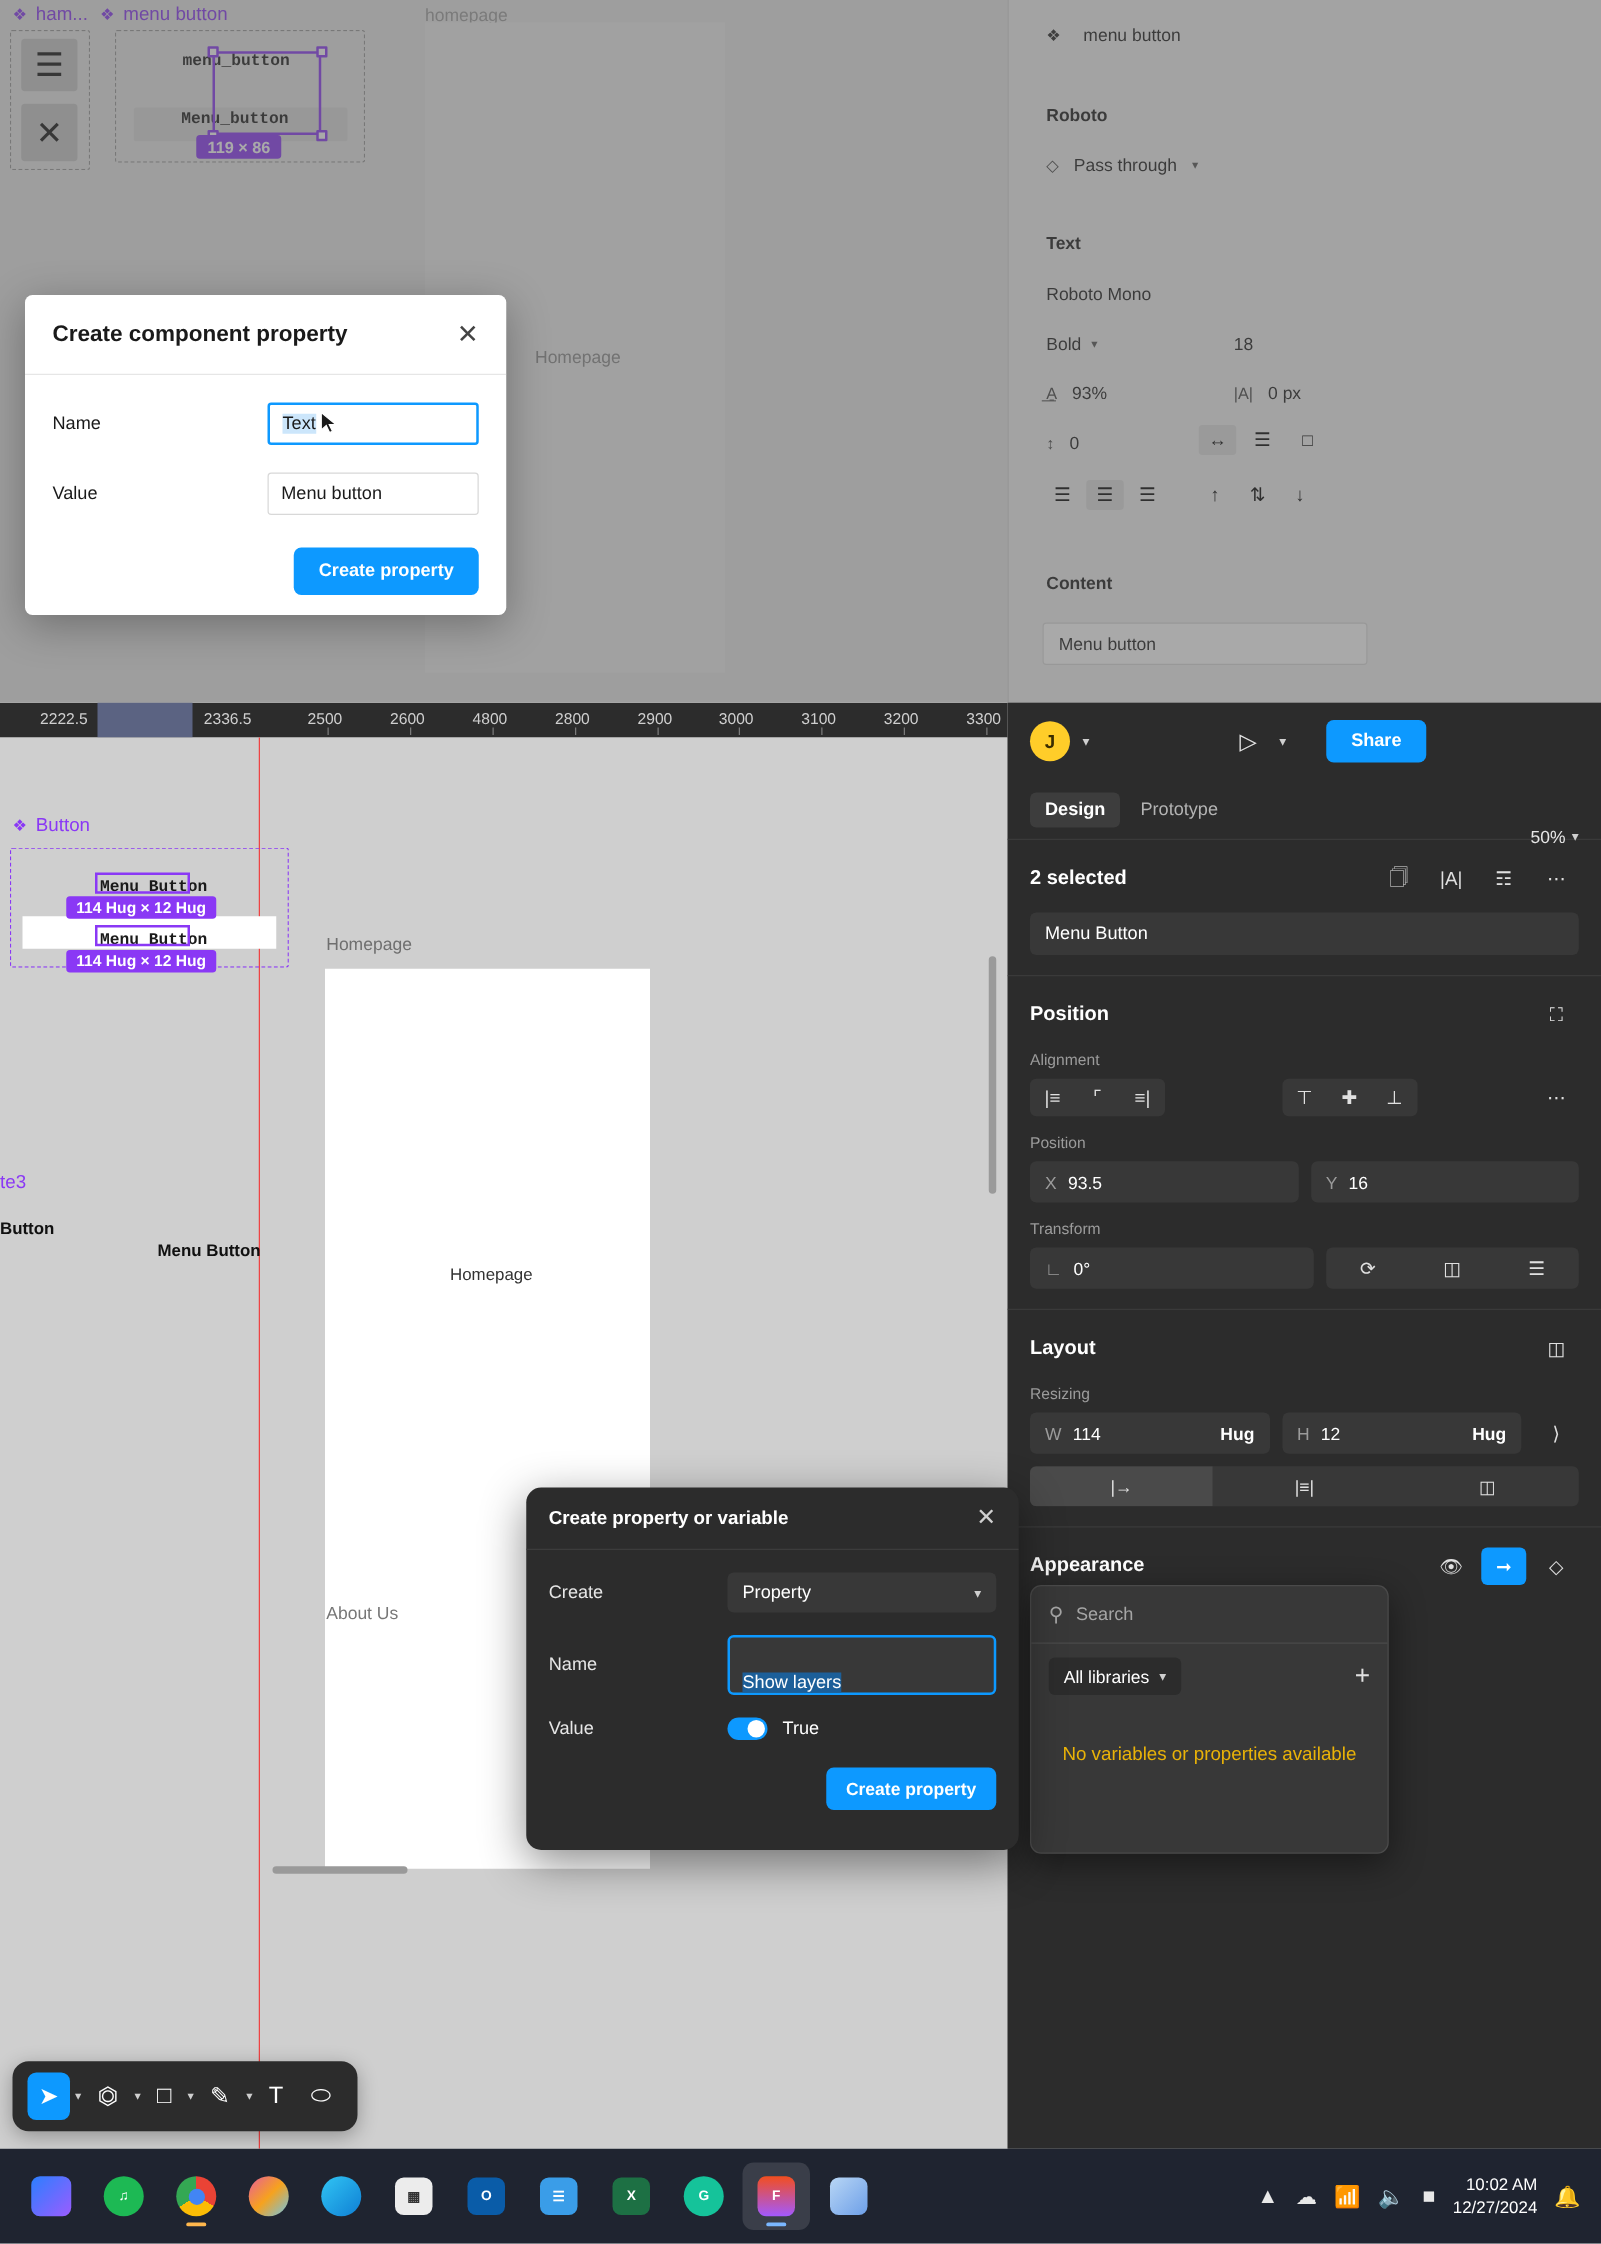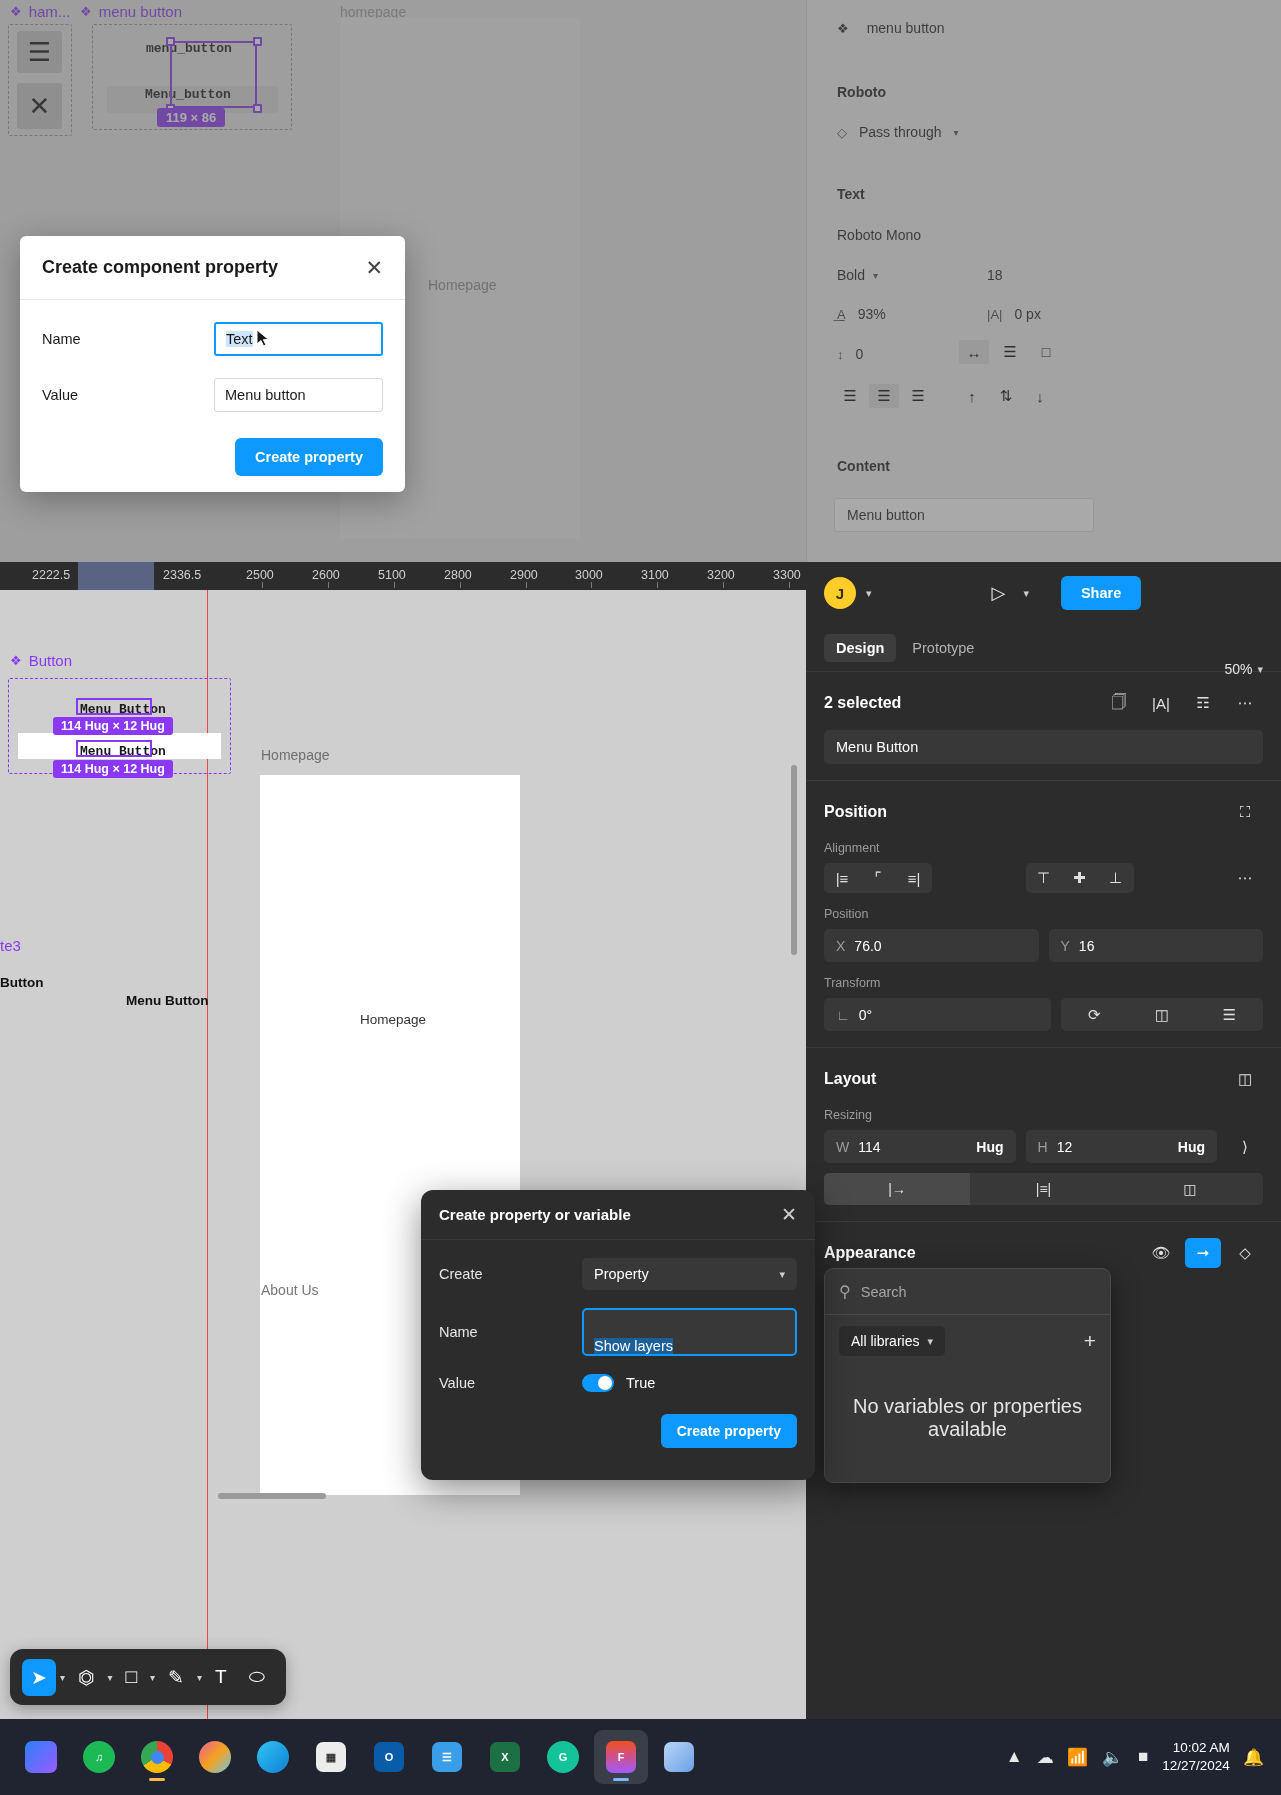--- a/index.html
+++ b/index.html
@@ -218,21 +218,21 @@
   }
   .vp-row2 {
     height:52px; display:flex; align-items:center; padding: 0 14px;
     justify-content:space-between;
   }
   .vp-lib {
     background:#2c2c2c; border-radius:5px; padding:7px 12px; font-size:14px;
     color:#fff; display:flex; align-items:center; gap:8px; cursor:pointer;
   }
   .vp-plus { font-size:21px; color:#e0e0e0; cursor:pointer; }
-  .vp-empty { text-align:center; color:#e5e5e5; font-size:20px; padding-top: 28px; }
+  .vp-empty { text-align:center; color:#eab308; font-size:15px; padding-top: 28px; }
 
   
   .modal-dark {
     position:absolute; left:421px; top:1190px; width:394px; height:290px;
     background:#2c2c2c; border-radius:12px; z-index:58;
     box-shadow: 0 10px 36px rgba(0,0,0,0.45);
     overflow:hidden;
   }
   .md-head {
     height:50px; display:flex; align-items:center; justify-content:space-between;
@@ -420,21 +420,21 @@
   </div>
 
   <div class="bot-window">
 
     <div class="ruler">
       <div class="ruler-hl" style="left:78px; width:76px;"></div>
       <span class="tick" style="left:32px;">2222.5</span>
       <span class="tick" style="left:163px;">2336.5</span>
       <span class="tick" style="left:246px;">2500</span>
       <span class="tick" style="left:312px;">2600</span>
-      <span class="tick" style="left:378px;">5100</span>
+      <span class="tick" style="left:378px;">4800</span>
       <span class="tick" style="left:444px;">2800</span>
       <span class="tick" style="left:510px;">2900</span>
       <span class="tick" style="left:575px;">3000</span>
       <span class="tick" style="left:641px;">3100</span>
       <span class="tick" style="left:707px;">3200</span>
       <span class="tick" style="left:773px;">3300</span>
       <span class="tickmark" style="left:262px;"></span>
         <span class="tickmark" style="left:328px;"></span>
       <span class="tickmark" style="left:394px;"></span>
         <span class="tickmark" style="left:460px;"></span>
@@ -554,21 +554,21 @@
           <span class="icon-btn">✚</span>
           <span class="icon-btn">⊥</span>
         </div>
         <span class="icon-btn">⋯</span>
       </div>
 
       <div class="dp-sub">Position</div>
       <div class="two-col">
         <div class="num-field">
           <span class="k">X</span>
-          <span>76.0</span>
+          <span>93.5</span>
         </div>
         <div class="num-field">
           <span class="k">Y</span>
           <span>16</span>
         </div>
       </div>
 
       <div class="dp-sub">Transform</div>
       <div class="two-col">
         <div class="num-field">

